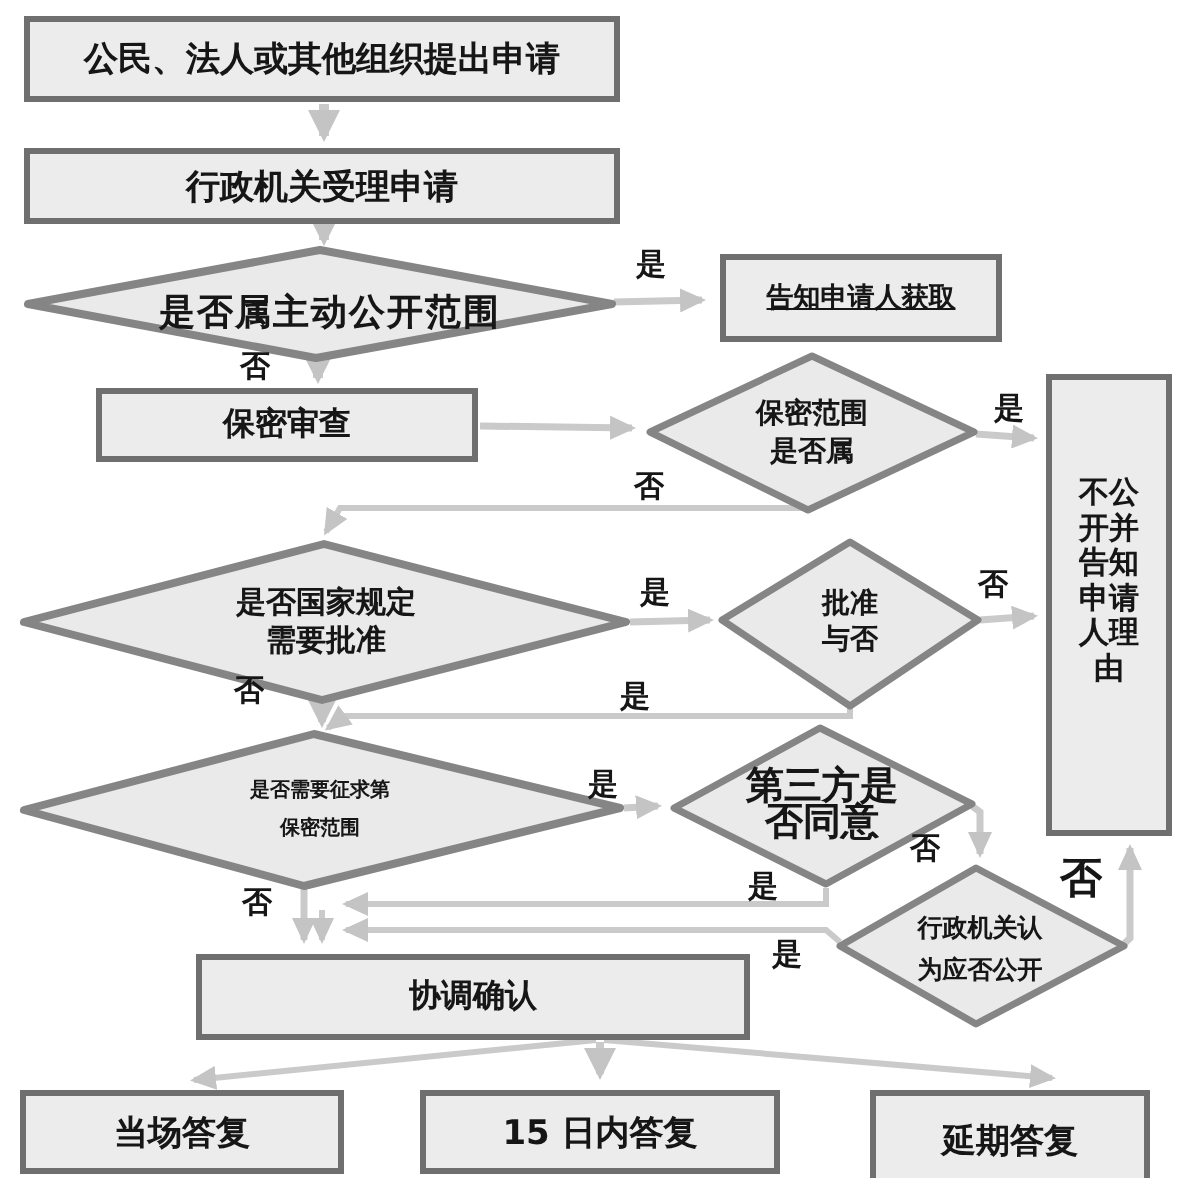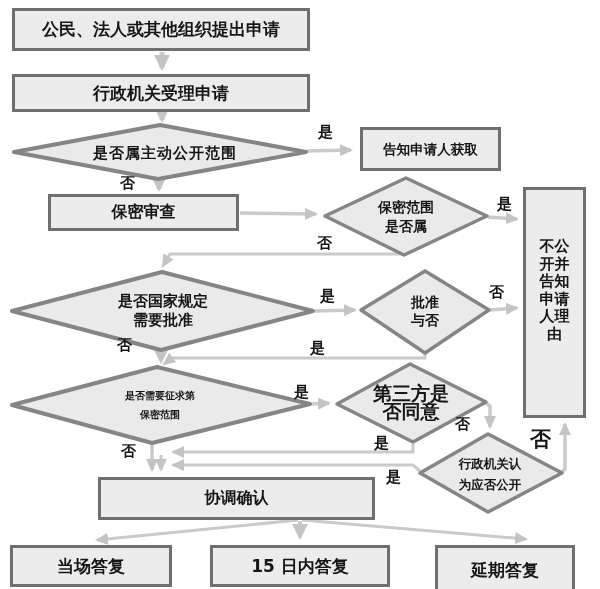--- a/index.html
+++ b/index.html
@@ -81,21 +81,21 @@
   </svg>
 
   <div class="box" style="left:12px; top:8px; width:298px; height:43px; font-size:17px;">
     <span>公民、法人或其他组织提出申请</span>
   </div>
 
   <div class="box" style="left:12px; top:74px; width:298px; height:38px; font-size:17px;">
     <span>行政机关受理申请</span>
   </div>
 
-  <div class="box" style="left:360px; top:127px; width:141px; height:44px; font-size:13.5px; line-height:18px;">
+  <div class="box" style="left:360px; top:127px; width:141px; height:44px; font-size:13.5px; line-height:18px;text-decoration:underline;">
     <div class="multiline">
       <span>告知申请人获取</span>
     </div>
   </div>
 
   <div class="box" style="left:48px; top:194px; width:191px; height:37px; font-size:16px;">
     <span>保密审查</span>
   </div>
 
   <div class="box" style="left:523px; top:187px; width:63px; height:231px; align-items:flex-start; padding-top:48px;">
@@ -111,21 +111,21 @@
   </div>
 
   <div class="box" style="left:210px; top:545px; width:180px; height:42px; font-size:17px;">
     <span>15 日内答复</span>
   </div>
 
   <div class="box" style="left:435px; top:545px; width:140px; height:50px; font-size:17px;font-family:Liberation Serif, serif;">
     <span>延期答复</span>
   </div>
 
-  <div class="dtext" style="left:40px; top:144px; width:250px; font-size:15px; letter-spacing:1px;">
+  <div class="dtext" style="left:40px; top:144px; width:250px; font-size:18px; letter-spacing:1px;">
     <span>是否属主动公开范围</span>
   </div>
 
   <div class="dtext" style="left:331px; top:198px; width:150px; font-size:14px; line-height:19px;">
     <span>保密范围</span>
     <span>是否属</span>
   </div>
 
   <div class="dtext" style="left:43px; top:292px; width:240px; font-size:15px; line-height:19px;">
     <span>是否国家规定</span>

